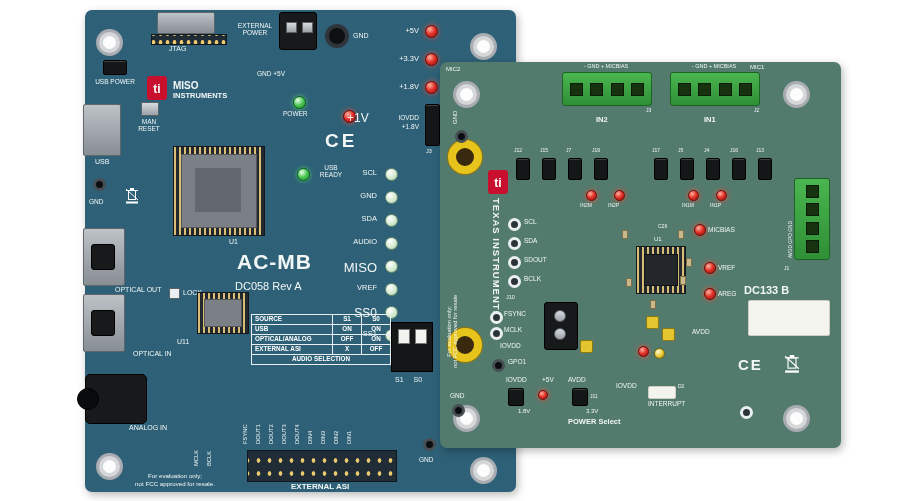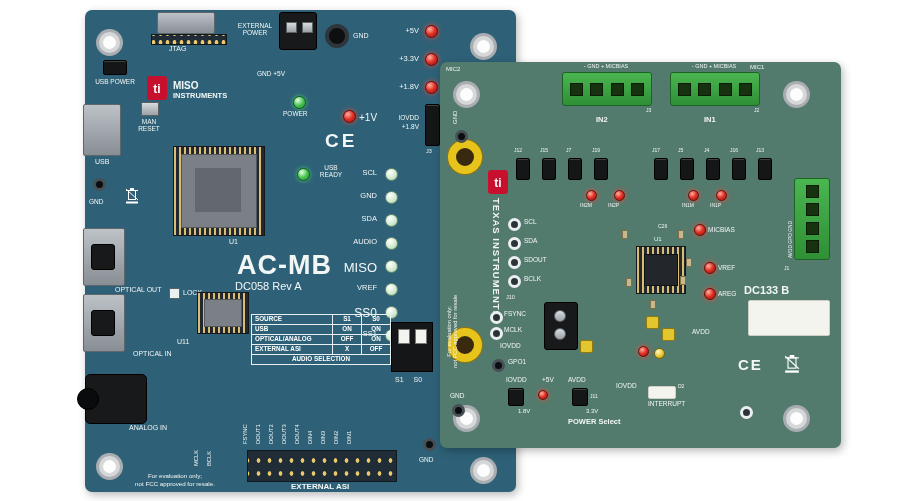--- a/index.html
+++ b/index.html
@@ -68,21 +68,21 @@
     <div class="lbl" style="left:268px;top:22px;">GND</div>
 
     <div class="lbl r" style="left:300px;top:17px;width:34px;font-size:7.5px;">+5V</div>
     <div class="led red" style="left:340px;top:15px;"></div>
     <div class="lbl r" style="left:300px;top:45px;width:34px;font-size:7.5px;">+3.3V</div>
     <div class="led red" style="left:340px;top:43px;"></div>
     <div class="lbl r" style="left:300px;top:73px;width:34px;font-size:7.5px;">+1.8V</div>
     <div class="led red" style="left:340px;top:71px;"></div>
 
     <div class="led red" style="left:258px;top:100px;"></div>
-    <div class="lbl" style="left:274px;top:102px;font-size:10px;">+1V</div>
+    <div class="lbl" style="left:262px;top:102px;font-size:12px;">+1V</div>
 
     <div class="lbl r" style="left:300px;top:104px;width:34px;font-size:6.5px;">IOVDD</div>
     <div class="lbl r" style="left:300px;top:113px;width:34px;font-size:6.5px;">+1.8V</div>
     <div class="jcap" style="left:340px;top:94px;width:13px;height:40px;"></div>
     <div class="lbl" style="left:341px;top:138px;font-size:5.5px;">J3</div>
 
     <div class="jcap" style="left:18px;top:50px;width:22px;height:13px;"></div>
     <div class="lbl c" style="left:8px;top:68px;width:44px;font-size:6.5px;">USB POWER</div>
 
     <div class="graycon" style="left:-2px;top:94px;width:36px;height:50px;"></div>
@@ -131,21 +131,21 @@
     <div class="led pale" style="left:300px;top:227px;"></div>
     <div class="lbl r" style="left:252px;top:251px;width:40px;font-size:13px;">MISO</div>
     <div class="led pale" style="left:300px;top:250px;"></div>
     <div class="lbl r" style="left:252px;top:274px;width:40px;font-size:7.5px;">VREF</div>
     <div class="led pale" style="left:300px;top:273px;"></div>
     <div class="lbl r" style="left:252px;top:297px;width:40px;font-size:12px;">SS0</div>
     <div class="led pale" style="left:300px;top:296px;"></div>
     <div class="lbl r" style="left:252px;top:320px;width:40px;font-size:7.5px;">SS1</div>
     <div class="led pale" style="left:300px;top:319px;"></div>
 
-    <div class="lbl bigtitle" style="left:152px;top:240px;font-size:27px;">AC-MB</div>
+    <div class="lbl bigtitle" style="left:152px;top:240px;font-size:21px;">AC-MB</div>
     <div class="lbl" style="left:150px;top:270px;font-size:11px;">DC058  Rev A</div>
 
     <div class="metal" style="left:84px;top:278px;width:9px;height:9px;background:#eceff0;"></div>
     <div class="lbl" style="left:98px;top:279px;">LOCK</div>
 
     <div class="graycon" style="left:-2px;top:218px;width:40px;height:56px;"></div>
     <div class="blackpart" style="left:6px;top:234px;width:22px;height:24px;"></div>
     <div class="lbl" style="left:30px;top:276px;">OPTICAL OUT</div>
 
     <div class="chipring" style="left:112px;top:282px;width:50px;height:40px;"></div>

